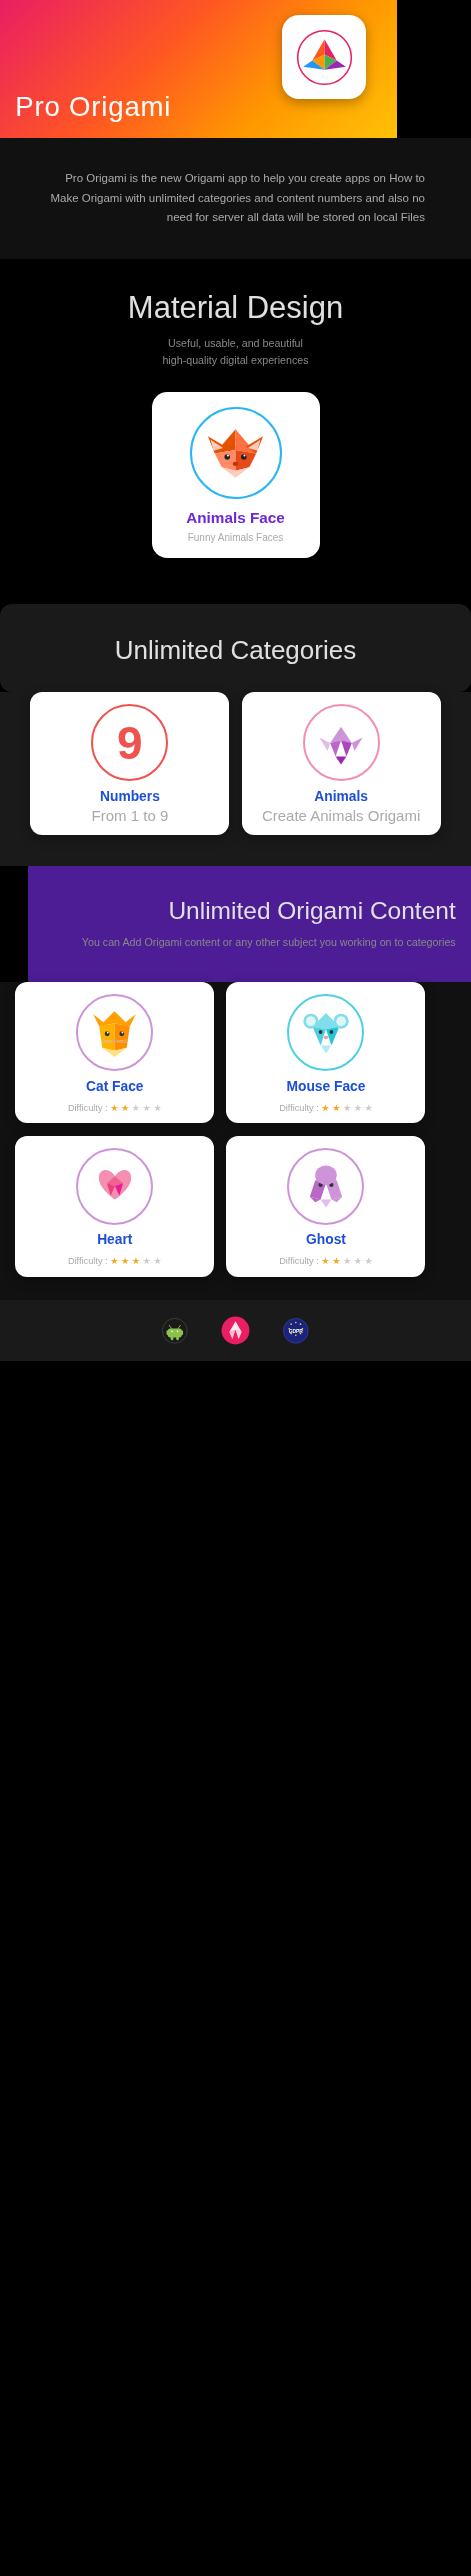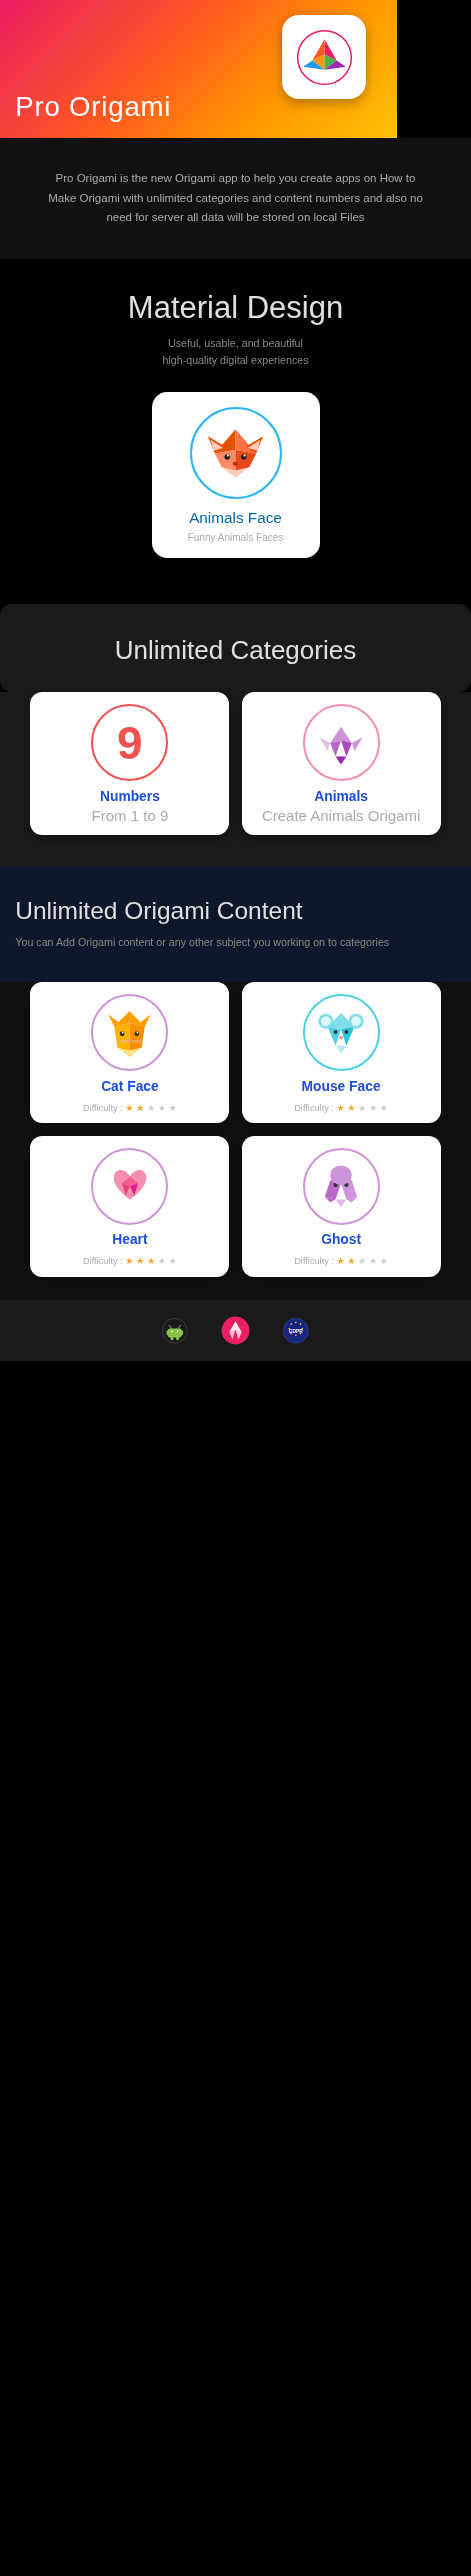--- a/index.html
+++ b/index.html
@@ -42,21 +42,21 @@
       letter-spacing: 0.8px;
     }
 
     
     .bird-svg { width: 61px; height: 61px; }
 
     
     .section-desc {
       background: #111;
       padding: 31px 46px;
-      text-align: center;
+      text-align: right;
     }
     .section-desc p {
       color: #aaa;
       font-size: 11.5px;
       line-height: 1.7;
     }
 
     
     .section-material {
       background: #000;
@@ -91,22 +91,22 @@
       border-radius: 50%;
       border: 2.3px solid #29b6f6;
       margin: 0 auto 9.2px;
       display: flex;
       align-items: center;
       justify-content: center;
       overflow: hidden;
     }
     .card-animals-face h3 {
       font-size: 15.3px;
-      font-weight: 400;
-      color: #0369a1;
+      font-weight: 700;
+      color: #6d28d9;
       margin-bottom: 3.1px;
     }
     .card-animals-face p {
       font-size: 10px;
       color: #aaa;
     }
 
     
     .section-categories {
       background: #1a1a1a;
@@ -150,41 +150,41 @@
       color: #1d4ed8;
       margin-bottom: 3.1px;
     }
     .card-small p {
       font-size: 15px;
       color: #aaa;
     }
 
     
     .section-origami {
-      background: #0f172a;
+      background: #4c1d95;
       padding: 31px 15.3px 7.7px;
-      text-align: left;
+      text-align: right;
+      margin-left: 28px;
     }
     .section-origami h2 {
       font-size: 24.5px;
       font-weight: 300;
       color: #e0e0e0;
       margin-bottom: 9.2px;
     }
     .section-origami p {
       color: #888;
       font-size: 10.7px;
       line-height: 1.6;
       margin-bottom: 23px;
     }
 
     .cards-row-2 {
       display: flex;
       flex-wrap: wrap;
-      justify-content: center;
       gap: 12.2px;
       padding: 0 15.3px 23px;
       background: #111;
     }
 
     .difficulty-stars {
       font-size: 9.2px;
       color: #aaa;
       margin-top: 8px;
     }

